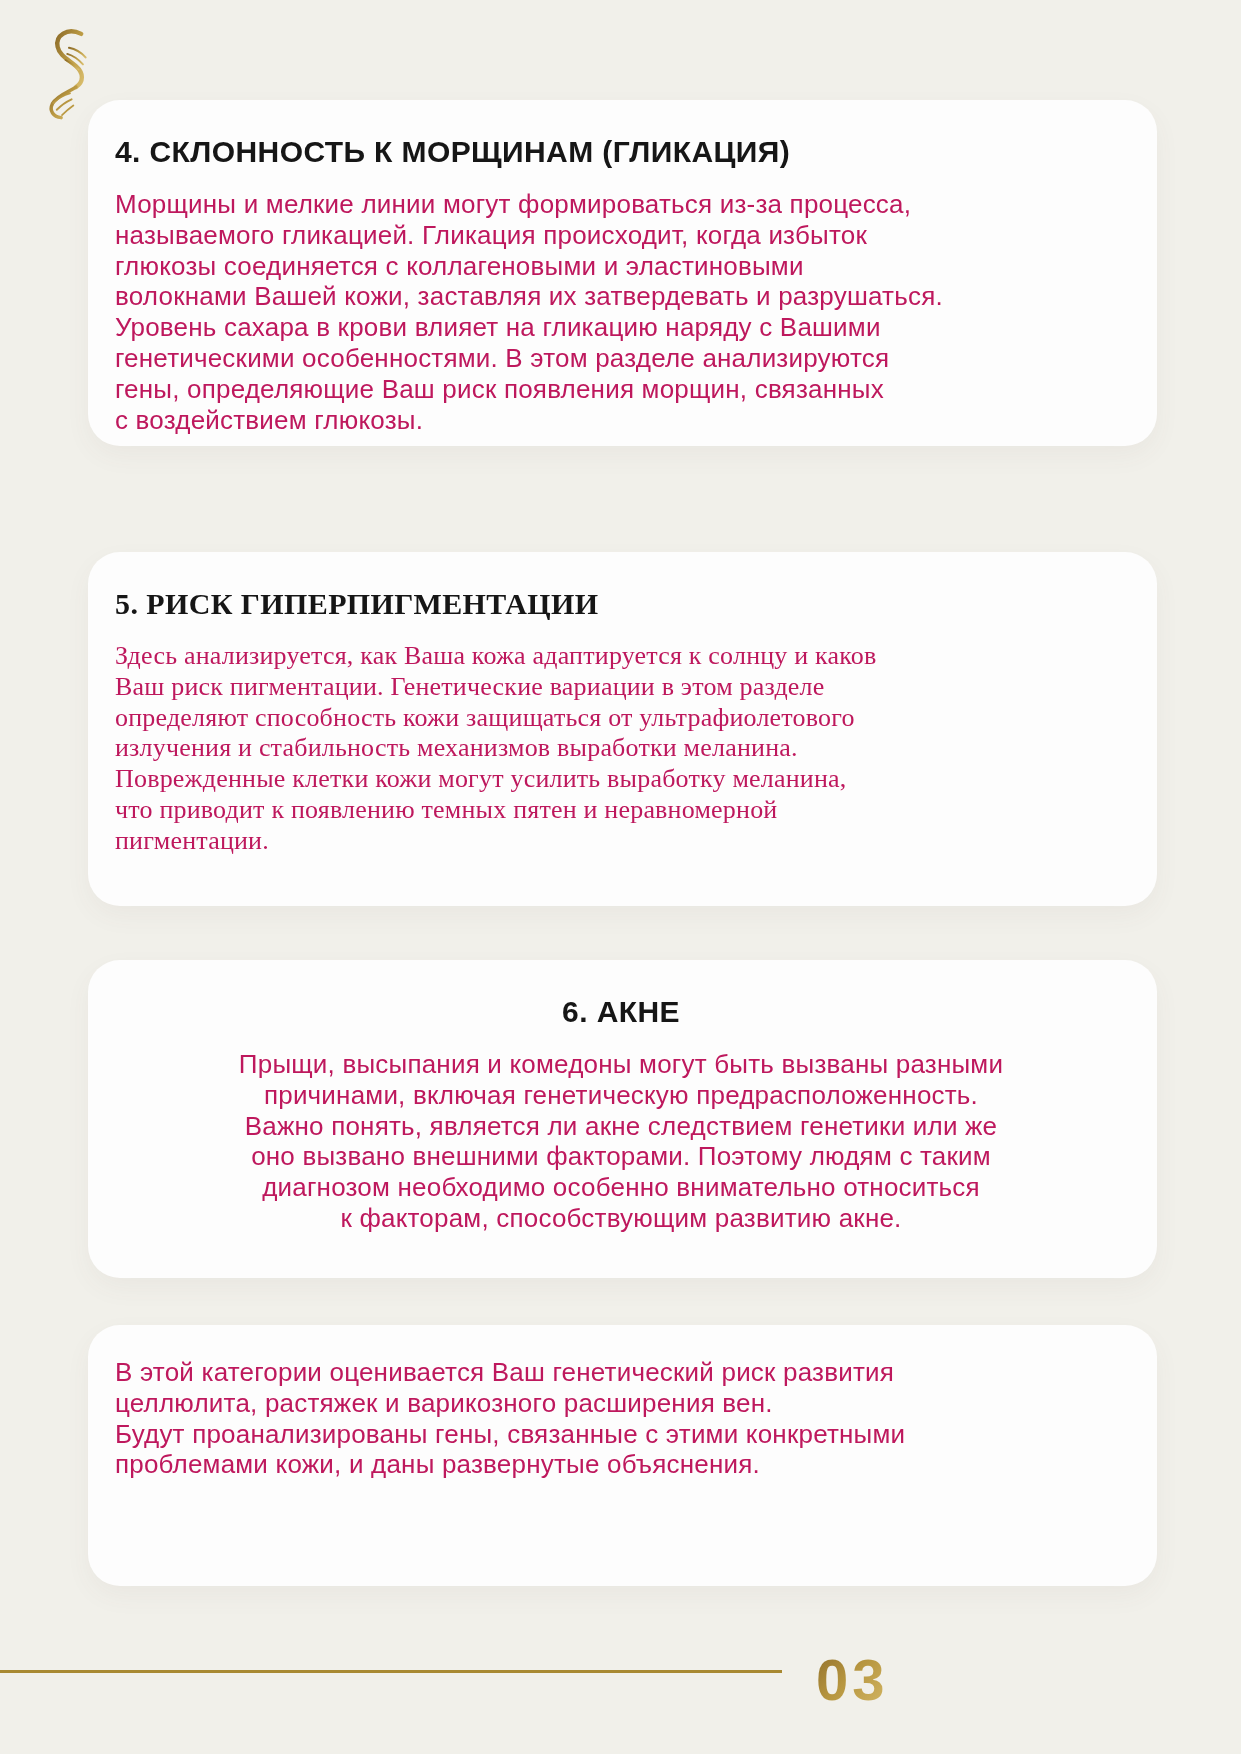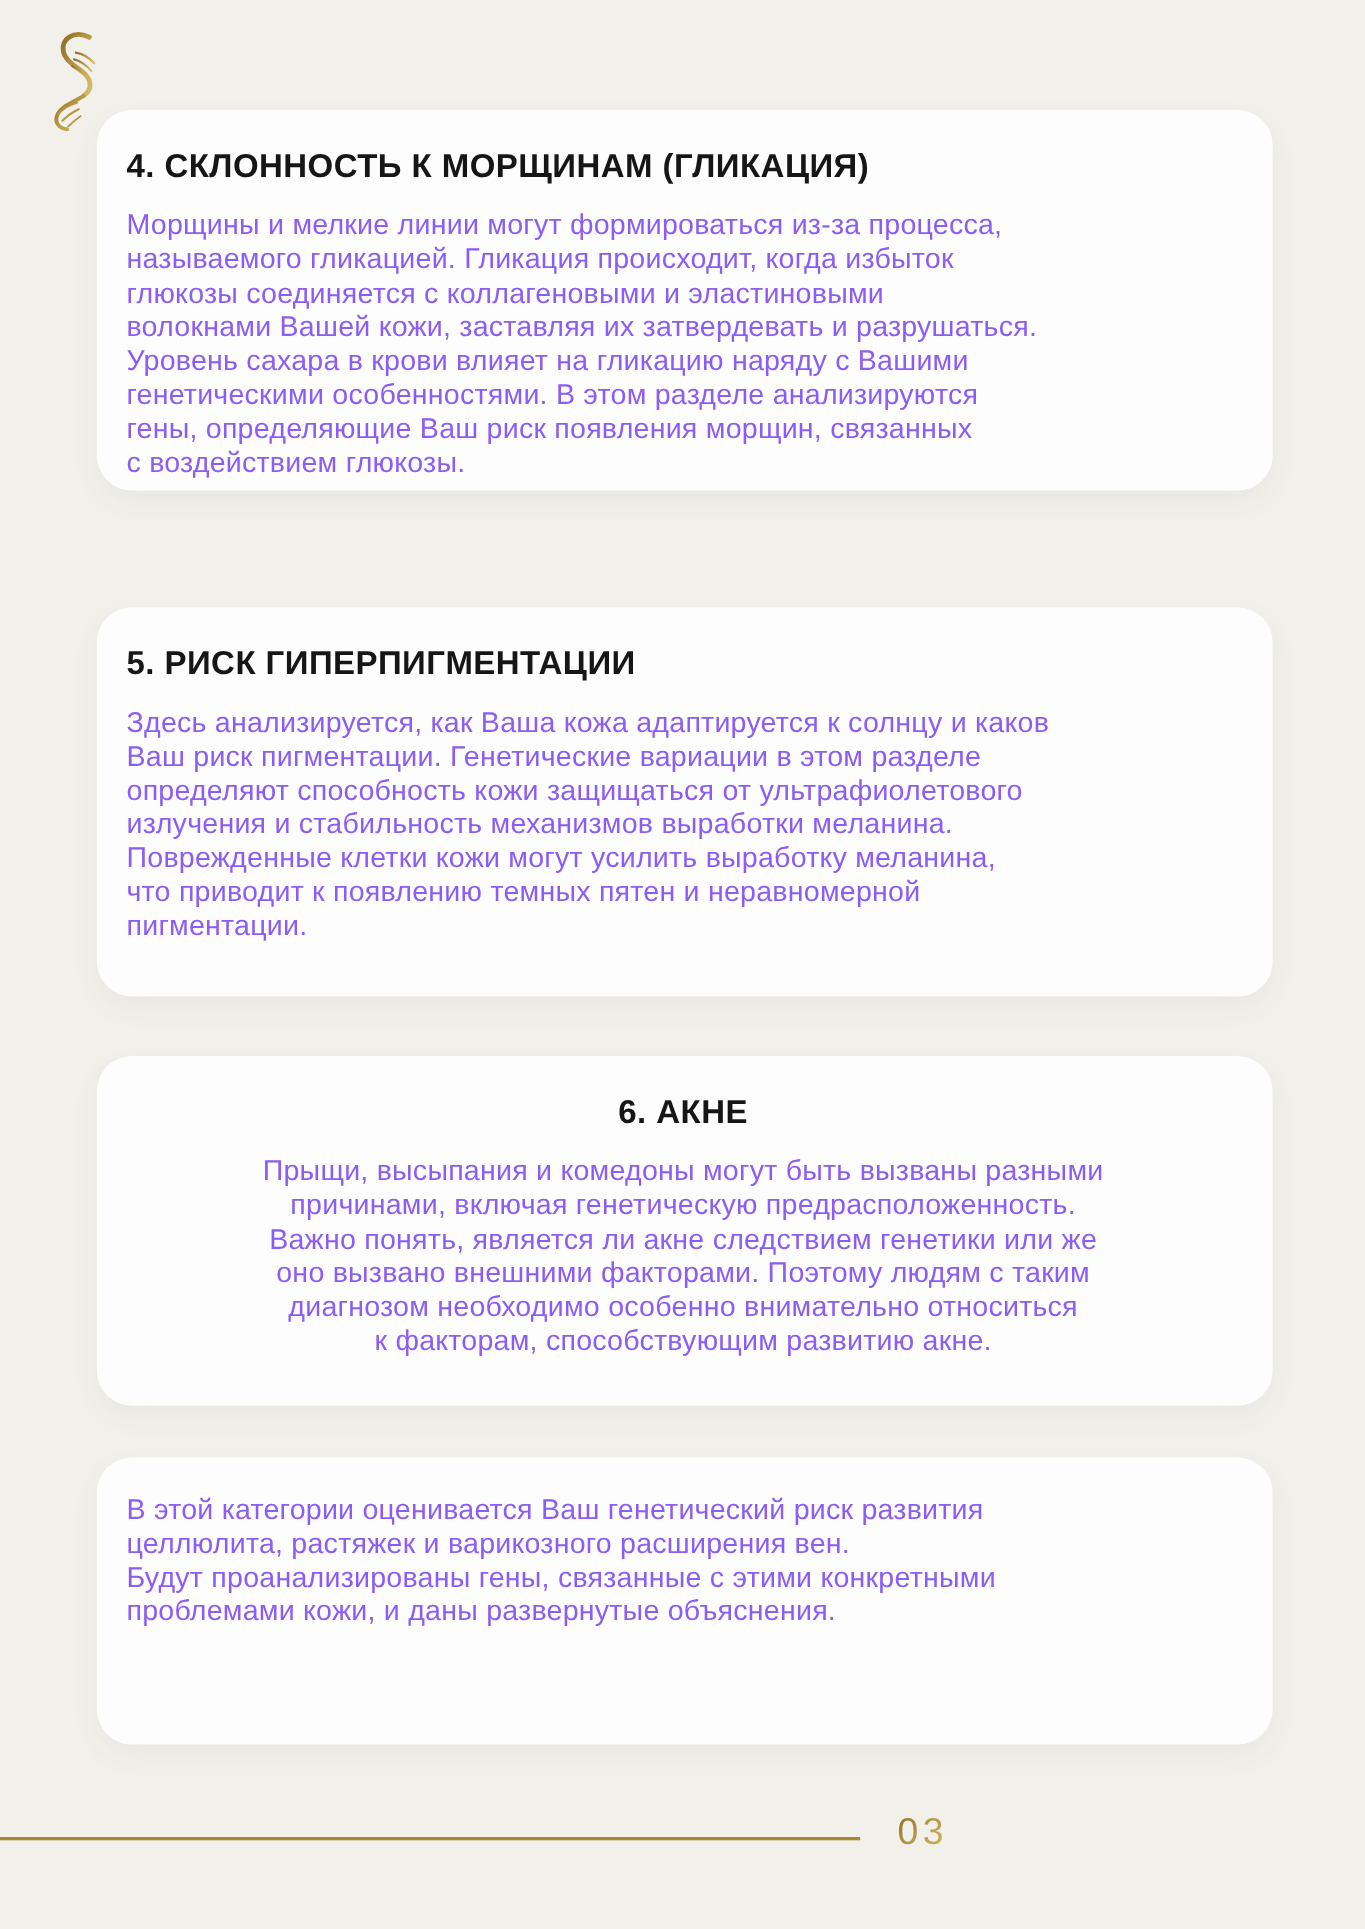--- a/index.html
+++ b/index.html
@@ -15,43 +15,43 @@
   main{position:absolute;inset:0;}
   .card{
     position:absolute;left:88px;width:1069px;
     background:#fdfdfd;border-radius:32px;
     box-sizing:border-box;
     padding:32px 30px 0 27px;
     box-shadow:0 10px 26px rgba(90,88,70,0.05);
     overflow:hidden;
   }
   .card:nth-child(1){top:100px;height:346px;}
-  .card:nth-child(2){top:552px;height:354px;}
+  .card:nth-child(2){top:552px;height:354px;font-family:Liberation Serif, serif;}
   .card:nth-child(3){top:960px;height:318px;text-align:center;}
   .card:nth-child(4){top:1325px;height:261px;}
   .card-title{
     margin:0 0 17px 0;
     font-size:30px;line-height:40px;
     font-weight:700;color:#161616;
     letter-spacing:.4px;
   }
   .card-body{
     margin:0;
     font-size:26px;line-height:30.8px;
-    color:#8b5cf6;letter-spacing:.2px;
+    color:#be185d;letter-spacing:.2px;
     white-space:pre-line;
   }
   
   .footer-rule{
     position:absolute;left:0;top:1670px;
     width:782px;height:3px;background:#a88932;
   }
   .page-number{
     position:absolute;left:816px;top:1646px;
-    font-size:34px;font-weight:400;letter-spacing:4px;
+    font-size:58px;font-weight:700;letter-spacing:4px;
     background:linear-gradient(135deg,#8e6d2a 0%,#b6953f 45%,#d7bb69 100%);
     -webkit-background-clip:text;background-clip:text;
     color:transparent;
   }
 </style>
 </head>
 <body>
 
 <svg class="logo" viewBox="0 0 60 110" fill="none" xmlns="http://www.w3.org/2000/svg">
   <defs>

